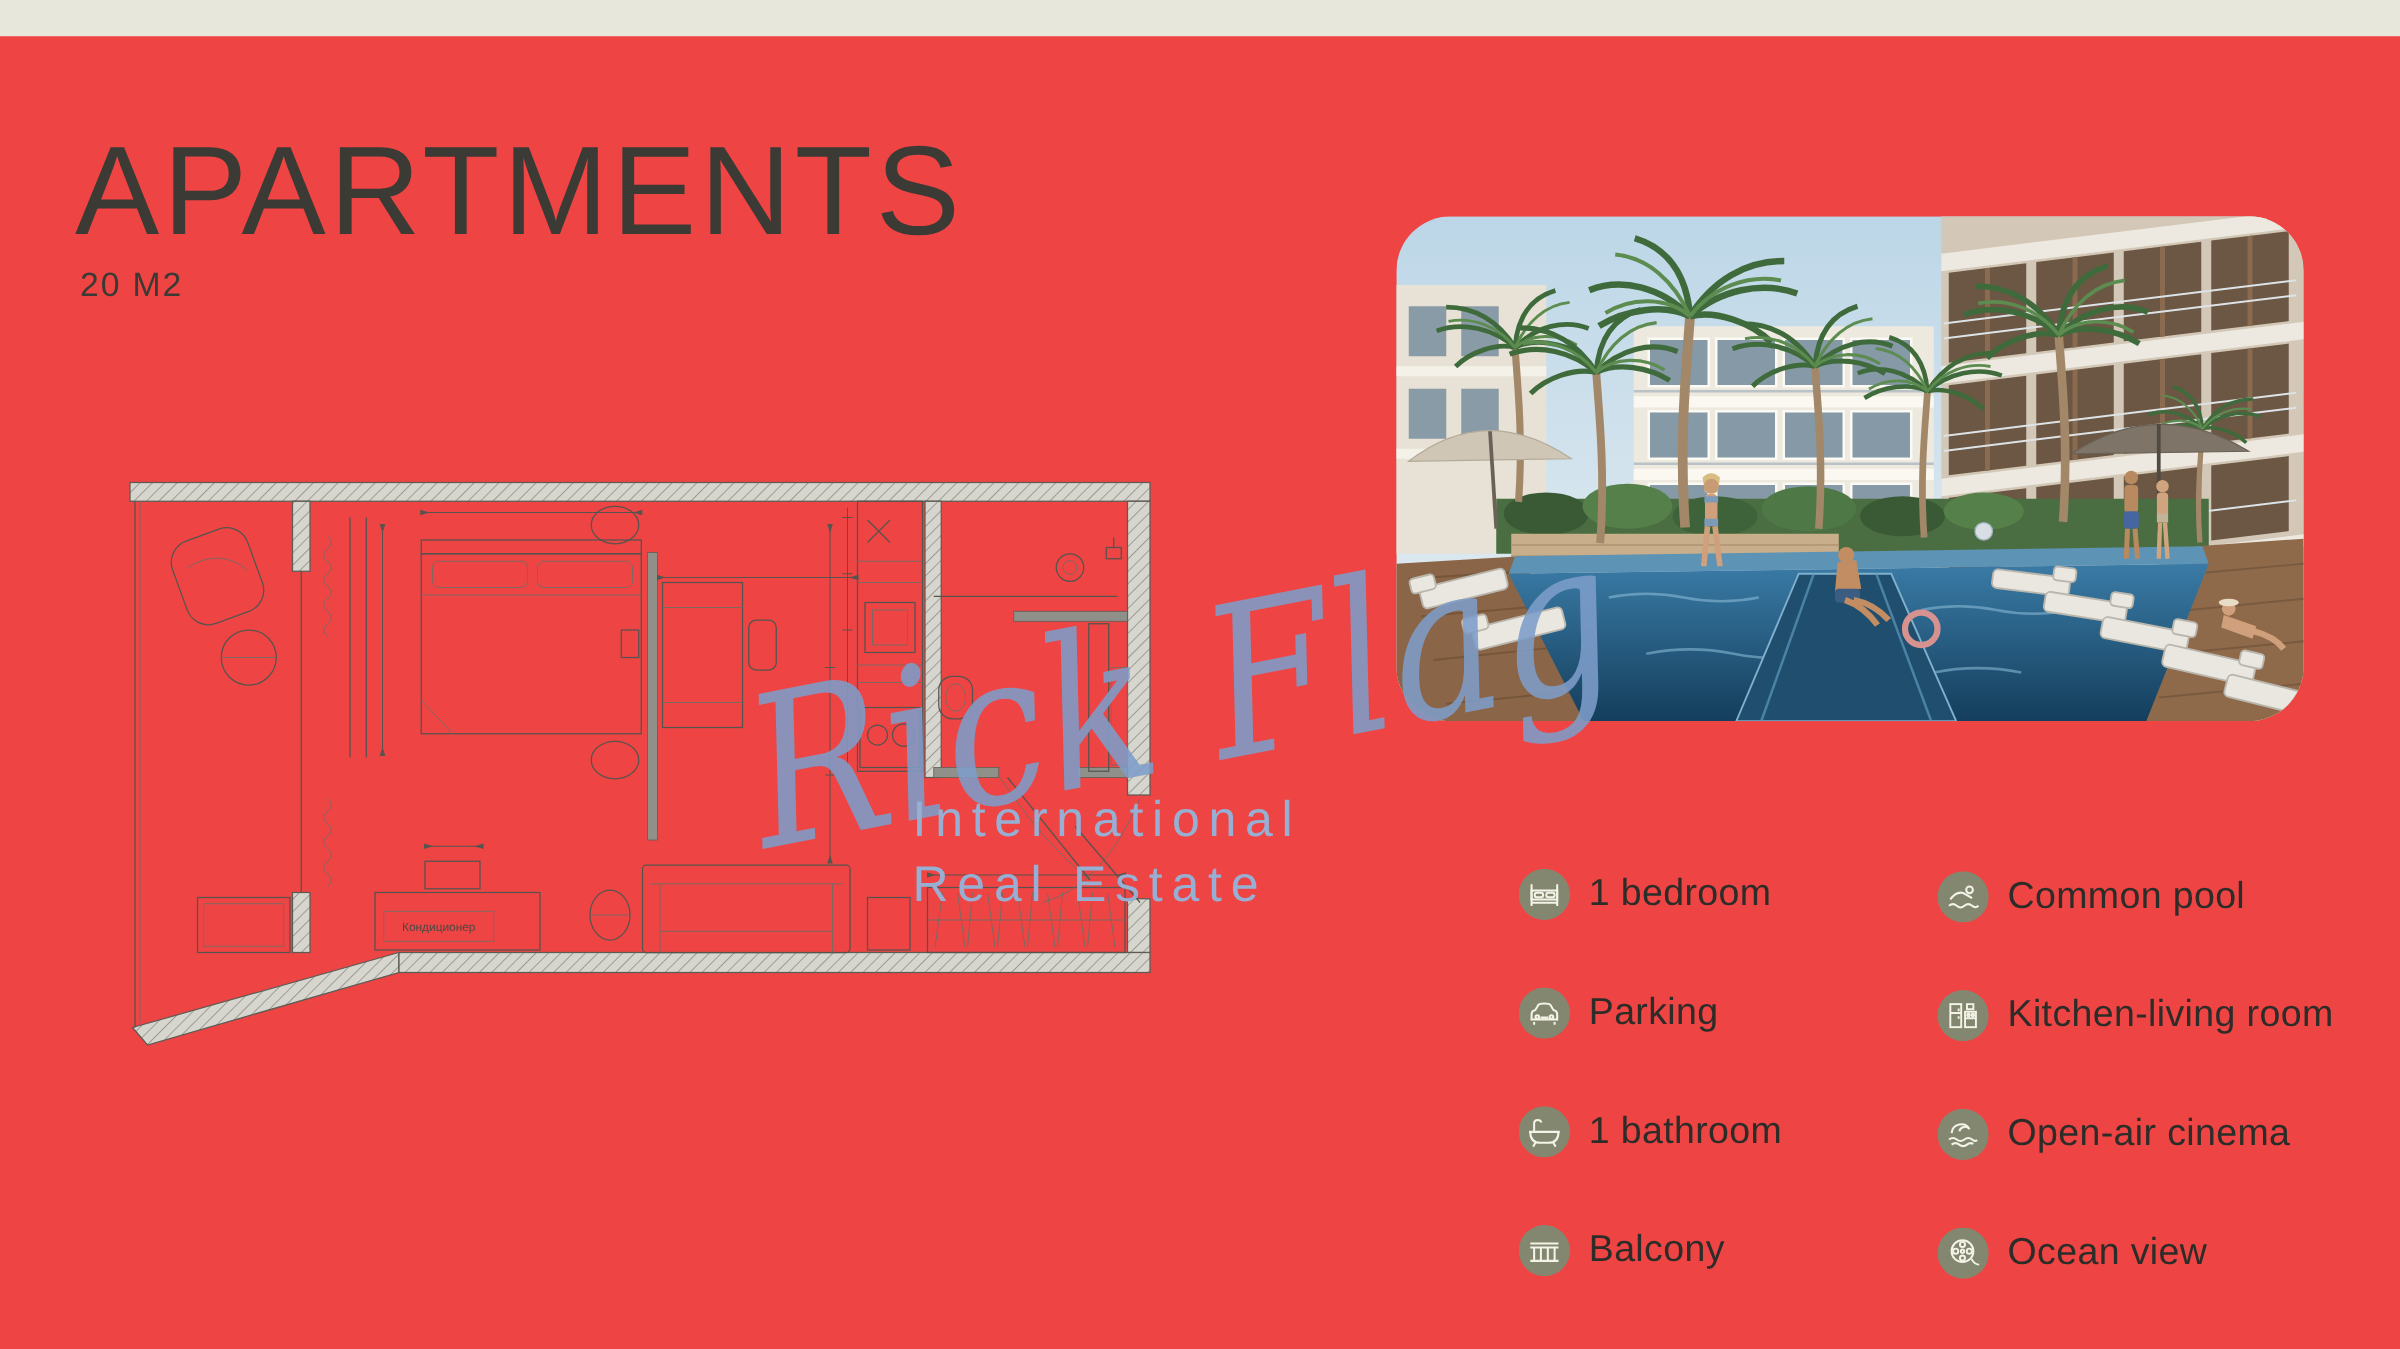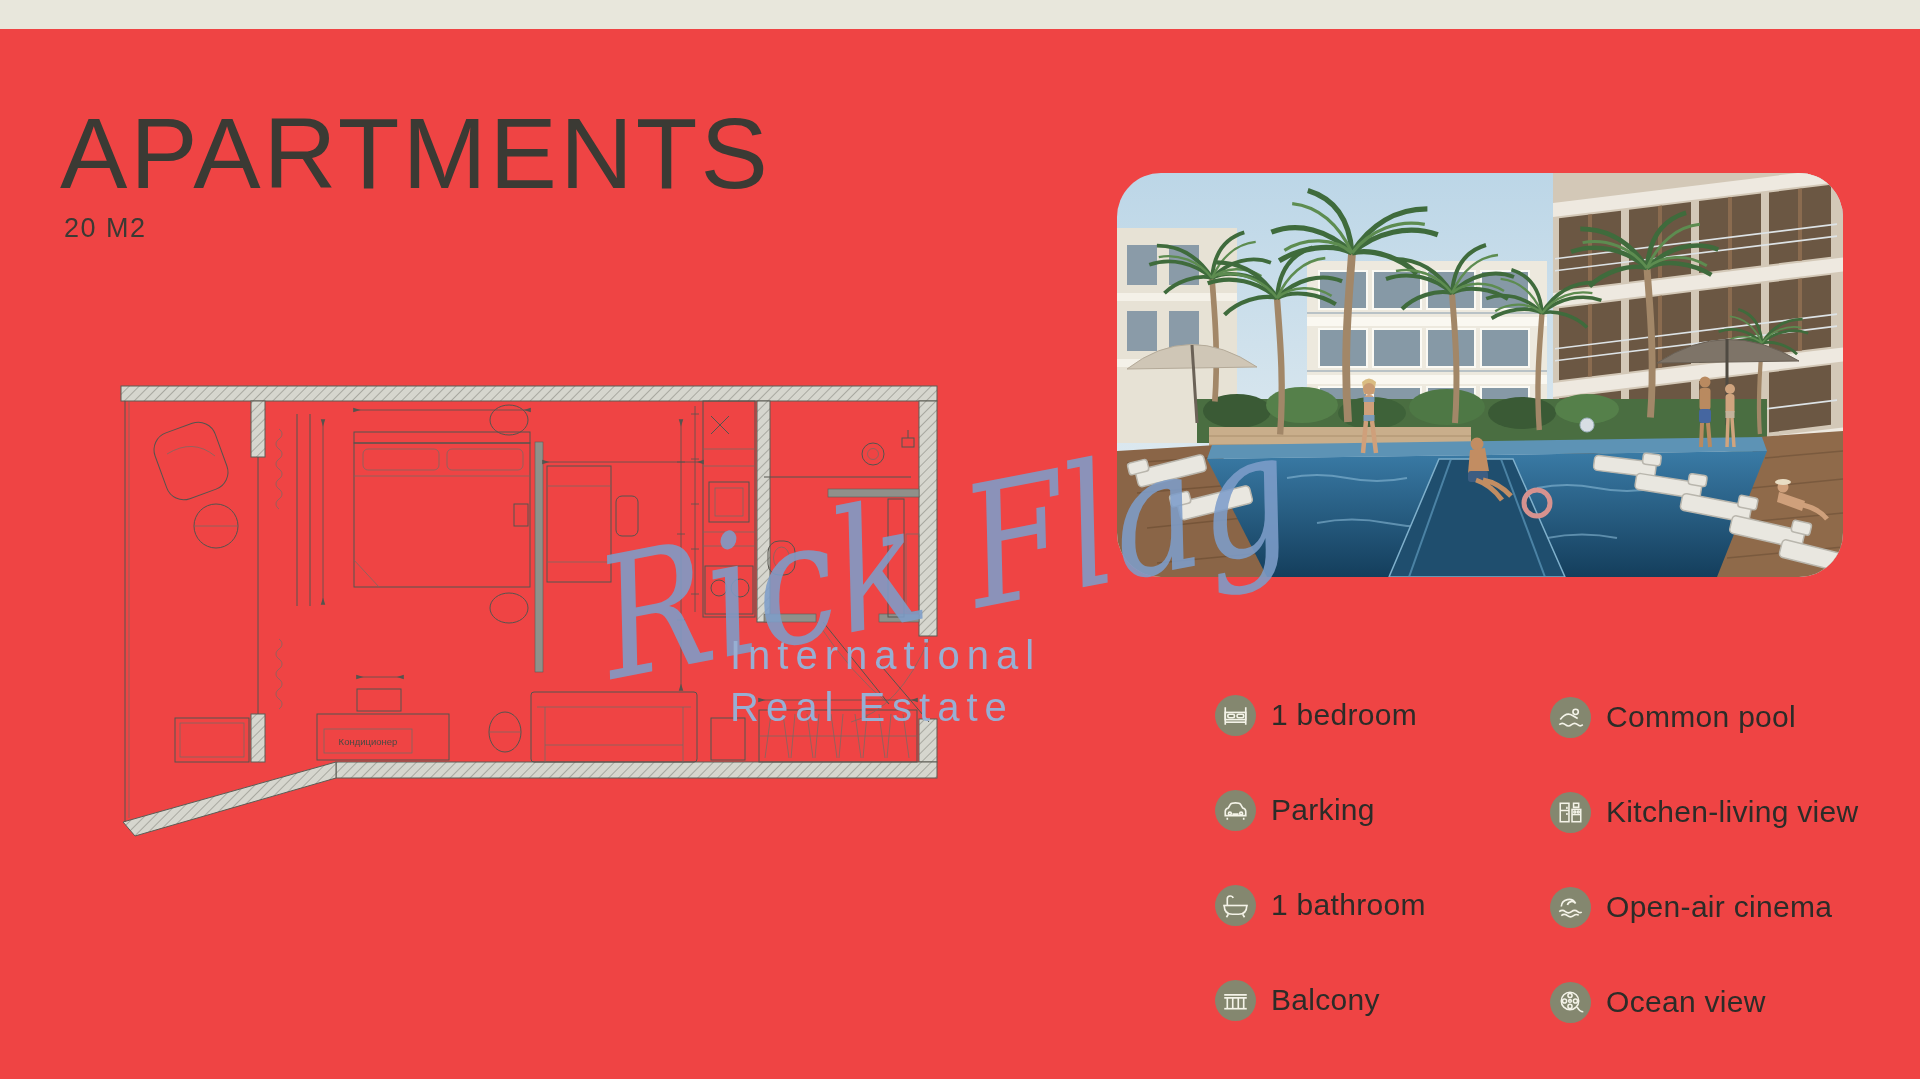--- a/index.html
+++ b/index.html
@@ -11,21 +11,21 @@
   .title{
     position:absolute; left:60px; top:74px; margin:0;
     font-size:101px; font-weight:400; letter-spacing:3px;
     color:#3B3A34; line-height:1;
   }
   .subtitle{
     position:absolute; left:64px; top:184px; margin:0;
     font-size:27px; letter-spacing:1.5px; color:#3B3A34; font-weight:400;
   }
   
-  .floorplan{ position:absolute; left:111px; top:345px; width:850px; height:465px;text-align:right; }
+  .floorplan{ position:absolute; left:94px; top:345px; width:850px; height:465px;text-align:right; }
   .floorplan svg{ display:block; width:100%; height:100%; }
   .wall{ fill:url(#hatch); stroke:#5C5C55; stroke-width:1; }
   .wallsolid{ fill:#90908A; stroke:#5C5C55; stroke-width:.6; }
   .ln{ stroke:#55544E; stroke-width:1; fill:none; }
   .lnthin{ stroke:#6E6D66; stroke-width:.7; fill:none; }
   .dim{ stroke:#55544E; stroke-width:.8; fill:none; }
   .plantext{ font-family:"Liberation Sans",sans-serif; font-size:9.5px; fill:#4A4A44; }
   
   .photo{
     position:absolute; left:1117px; top:144px; width:726px; height:404px;
@@ -545,21 +545,21 @@
             <rect x="10" y="11" width="8.5" height="18"></rect>
             <path d="M10,18 h8.5 M16.5,14.5 v2 M16.5,20.5 v2"></path>
             <rect x="21.5" y="17" width="8.5" height="12"></rect>
             <path d="M21.5,22 h8.5"></path>
             <circle cx="24.2" cy="19.5" r="1"></circle>
             <circle cx="27.6" cy="19.5" r="1"></circle>
             <path d="M23,11 h5 v4 h-5 z"></path>
           </g>
         </svg>
       </span>
-      <span class="feat-label">Kitchen-living view</span>
+      <span class="feat-label">Kitchen-living room</span>
     </div>
 
     <div class="feat">
       <span class="feat-icon">
         <svg viewBox="0 0 40 40">
             <circle cx="20" cy="20" r="20" fill="#84876F"></circle>
           <g stroke="#F4F3E8" stroke-width="1.6" fill="none">
             <path d="M11,19 a7.5,7.5 0 0 1 14,-3 a4.5,4.5 0 0 0 -8,1.5"></path>
             <path d="M9,24 q3,-2.4 6,0 q3,2.4 6,0 q3,-2.4 6,0 q2,1.8 4,0.5"></path>
             <path d="M11,28 q3,-2.4 6,0 q3,2.4 6,0 q2.5,-2 5,-0.5"></path>

